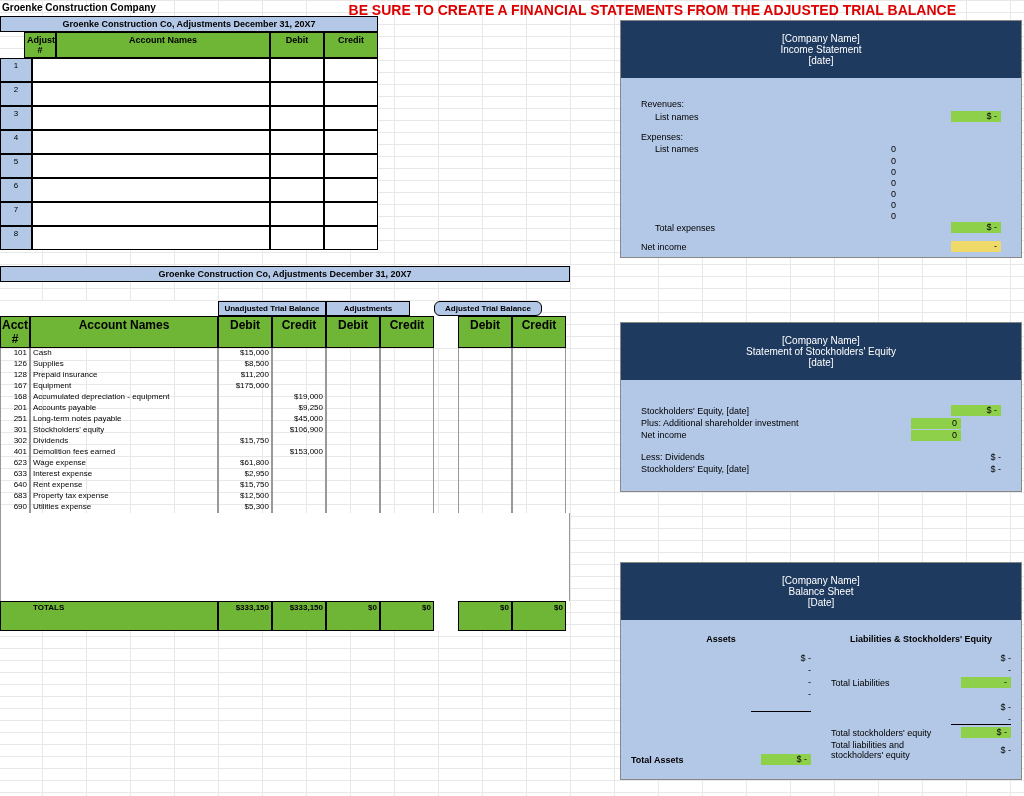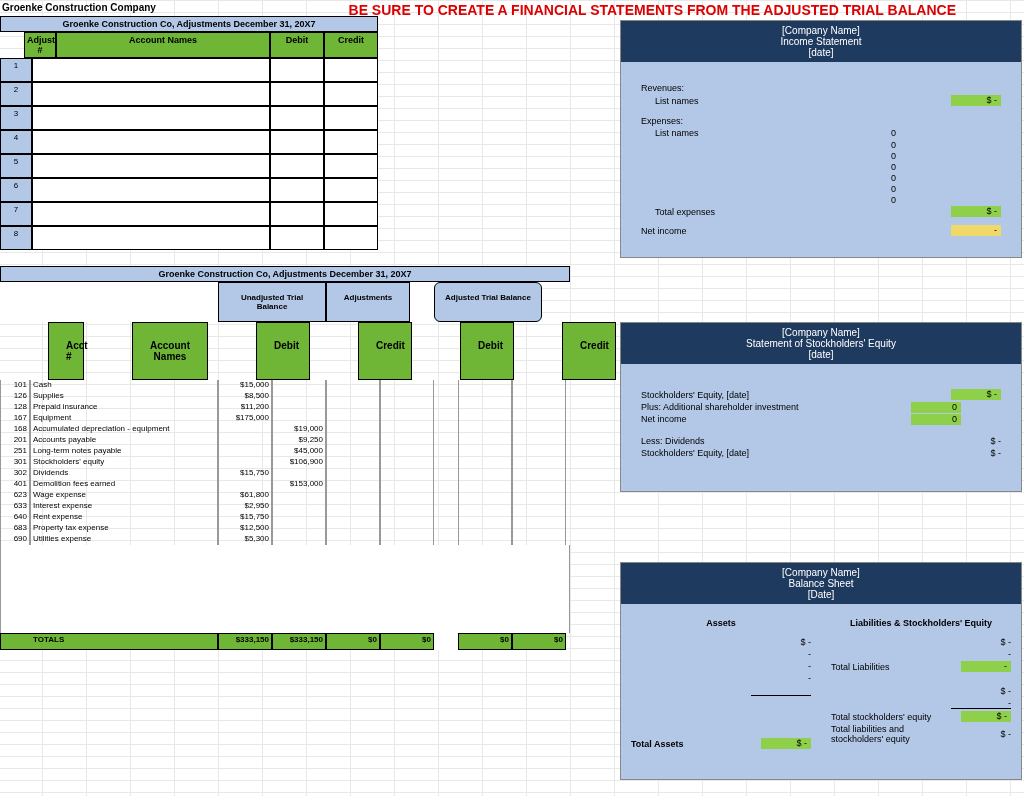--- a/index.html
+++ b/index.html
@@ -18,50 +18,50 @@
 .gh-dc { width: 54px; }
 .adj1-row { display: flex; height: 24px; }
 .adj1-row > div { border: 1px solid #000; background: #fff; }
 .adj1-row .rn { width: 32px; background: #b3c7e6; text-align: center; font-size: 8px; padding: 2px; }
 .adj1-row .rname { flex: 1; }
 .adj1-row .rdc { width: 54px; }
 
 
 .tb { position: absolute; top: 266px; left: 0; width: 570px; }
 .tb-subhdr { display: flex; }
-.tb-subhdr > div { background: #b3c7e6; border: 1px solid #000; font-size: 8px; text-align: center; padding: 10px; font-weight: bold; }
+.tb-subhdr > div { background: #b3c7e6; border: 1px solid #000; font-size: 8px; text-align: center; padding: 2px; font-weight: bold; margin-top: 19px; }
 .sh-spacer { width: 218px; background: #fff !important; border: none !important; }
 .sh-utb { width: 108px; }
 .sh-adj { width: 84px; }
 .sh-spacer2 { width: 24px; background: #fff !important; border: none !important; }
 .sh-atb { width: 108px; border-radius: 6px; }
 .tb-colhdr { display: flex; }
-.tb-colhdr > div { background: #6fb536; border: 1px solid #000; font-size: 10px; text-align: center; padding: 17px; font-weight: bold; margin-left: 48px; }
+.tb-colhdr > div { background: #6fb536; border: 1px solid #000; font-size: 12px; text-align: center; padding: 1px; font-weight: bold; }
 .ch-acct { width: 30px; }
 .ch-name { width: 188px; text-align: left; padding-left: 2px; }
 .ch-dc { width: 54px; }
 .ch-gap { width: 24px; background: #fff !important; border: none !important; }
 .tb-row { display: flex; height: 11px; }
 .tb-row > div { border-left: 1px solid #999; border-right: 1px solid #999; font-size: 8px; padding: 0 2px; }
 .tb-row .acct { width: 30px; text-align: right; }
 .tb-row .name { width: 188px; }
 .tb-row .num { width: 54px; text-align: right; }
 .tb-row .gap { width: 24px; border: none; }
 .tb-totals { display: flex; }
-.tb-totals > div { background: #6fb536; border: 1px solid #000; font-size: 8px; padding: 1px 2px; font-weight: bold; height: 17px; }
+.tb-totals > div { background: #6fb536; border: 1px solid #000; font-size: 8px; padding: 1px 2px; font-weight: bold; height: 30px; }
 .tb-totals .lbl { width: 218px; padding-left: 32px; }
 .tb-totals .num { width: 54px; text-align: right; }
 .tb-totals .gap { width: 24px; background: #fff; border: none; }
 
 
 .stmt { position: absolute; width: 402px; background: #b3c7e6; border: 1px solid #888; }
 .is { top: 20px; left: 620px; height: 238px; }
 .sse { top: 322px; left: 620px; height: 170px; }
 .bs { top: 562px; left: 620px; height: 218px; }
-.stmt-title { background: #1f3a5f; color: #fff; text-align: center; padding: 4px 0; font-size: 10px; }
+.stmt-title { background: #1f3a5f; color: #fff; text-align: center; padding: 12px 0; font-size: 10px; }
 .stmt-body { padding: 6px 20px; font-size: 9px; }
 .stmt-row { display: flex; justify-content: space-between; align-items: center; padding: 1px 0; min-height: 11px; }
 .stmt-sub { padding-left: 14px; }
 .green-cell { background: #8fd04a; display: inline-block; min-width: 50px; height: 11px; text-align: right; padding: 0 4px; }
 .yellow-cell { background: #eed969; display: inline-block; min-width: 50px; height: 11px; text-align: right; padding: 0 4px; }
 .amt { display: inline-block; min-width: 60px; text-align: right; }
 .mid-col { position: absolute; left: 250px; }
 .bs-cols { display: flex; gap: 20px; padding: 4px 10px; }
 .bs-col { flex: 1; font-size: 9px; }
 .bs-hdr { text-align: center; font-weight: bold; margin-bottom: 8px; }

